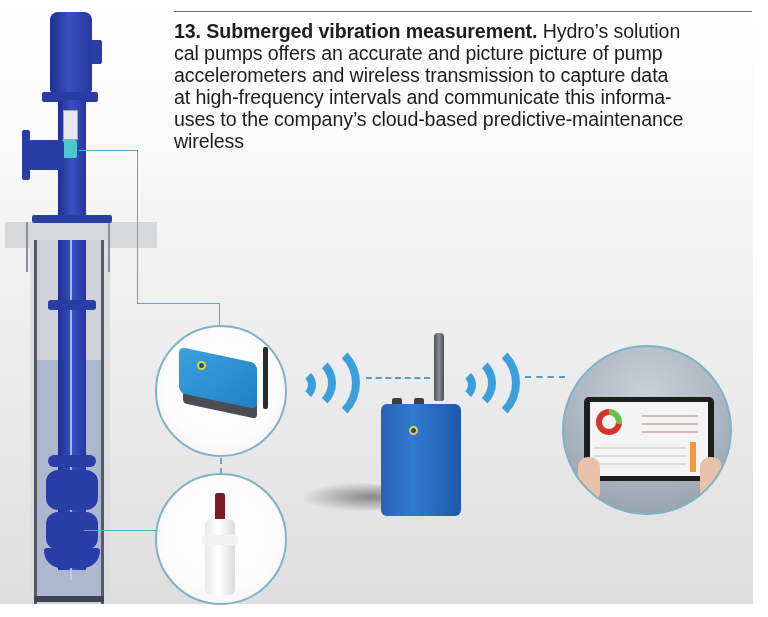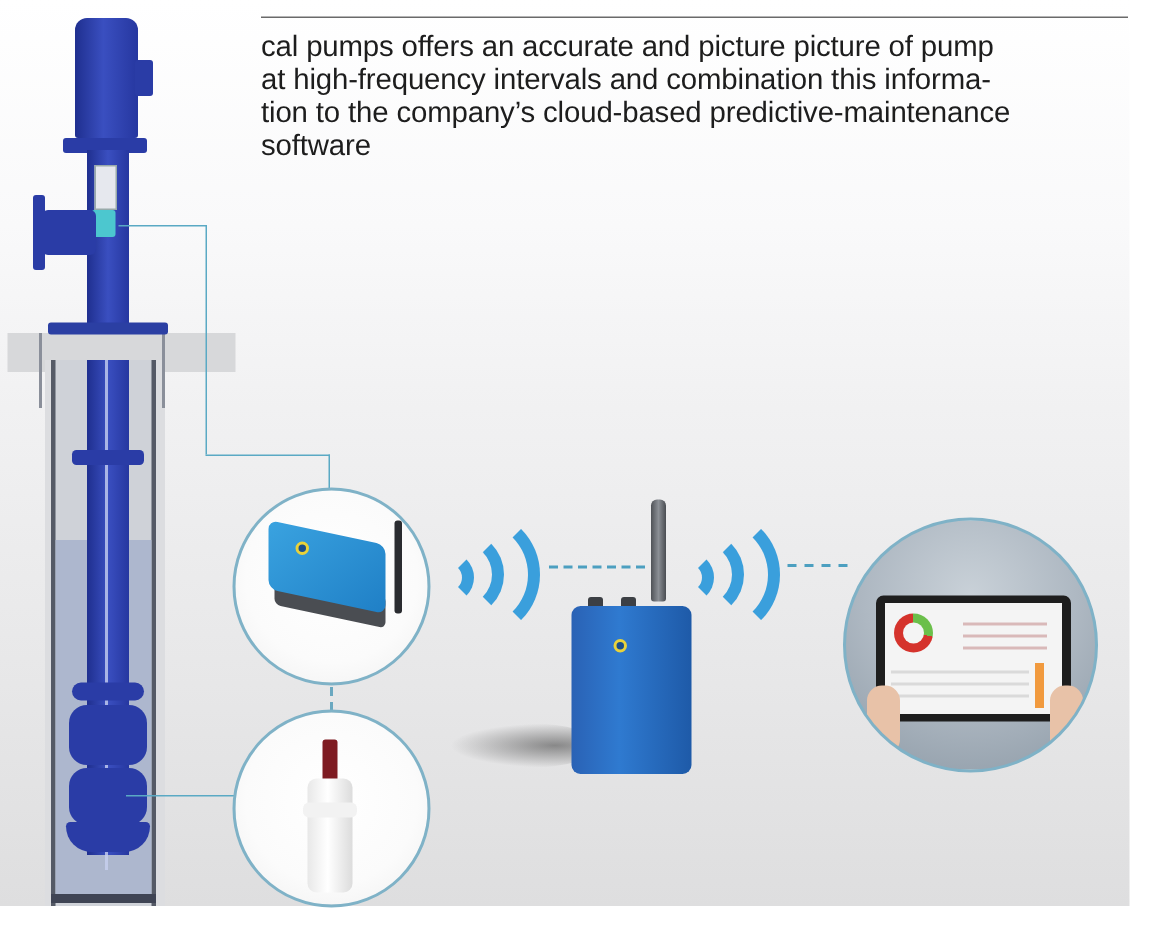--- a/index.html
+++ b/index.html
@@ -83,24 +83,26 @@
   .hand{position:absolute;width:22px;height:46px;background:#e8c2a8;border-radius:10px;}
 </style>
 </head>
 <body>
 
 <div class="figure">
 
   <div class="rule"></div>
 
   <div class="caption">
+    <span class="ln"><b>13.</b> <b>Submerged vibration measurement.</b><span> Hydro’s solution</span></span>
     <span class="ln">cal pumps offers an accurate and picture picture of pump</span>
-    <span class="ln">at high-frequency intervals and combination this informa-</span>
-    <span class="ln">tion to the company’s cloud-based predictive-maintenance</span>
-    <span class="ln">software</span>
+    <span class="ln">accelerometers and wireless transmission to capture data</span>
+    <span class="ln">at high-frequency intervals and communicate this informa-</span>
+    <span class="ln">uses to the company’s cloud-based predictive-maintenance</span>
+    <span class="ln">wireless</span>
   </div>
 
   <div>
     <div class="slab"></div>
     <div class="well"></div>
     <div class="well-inner"></div>
     <div class="water"></div>
     <div class="well-floor"></div>
     <div class="bolt" style="left:26px;top:222px;height:50px;"></div>
     <div class="bolt" style="left:108px;top:222px;height:50px;"></div>

